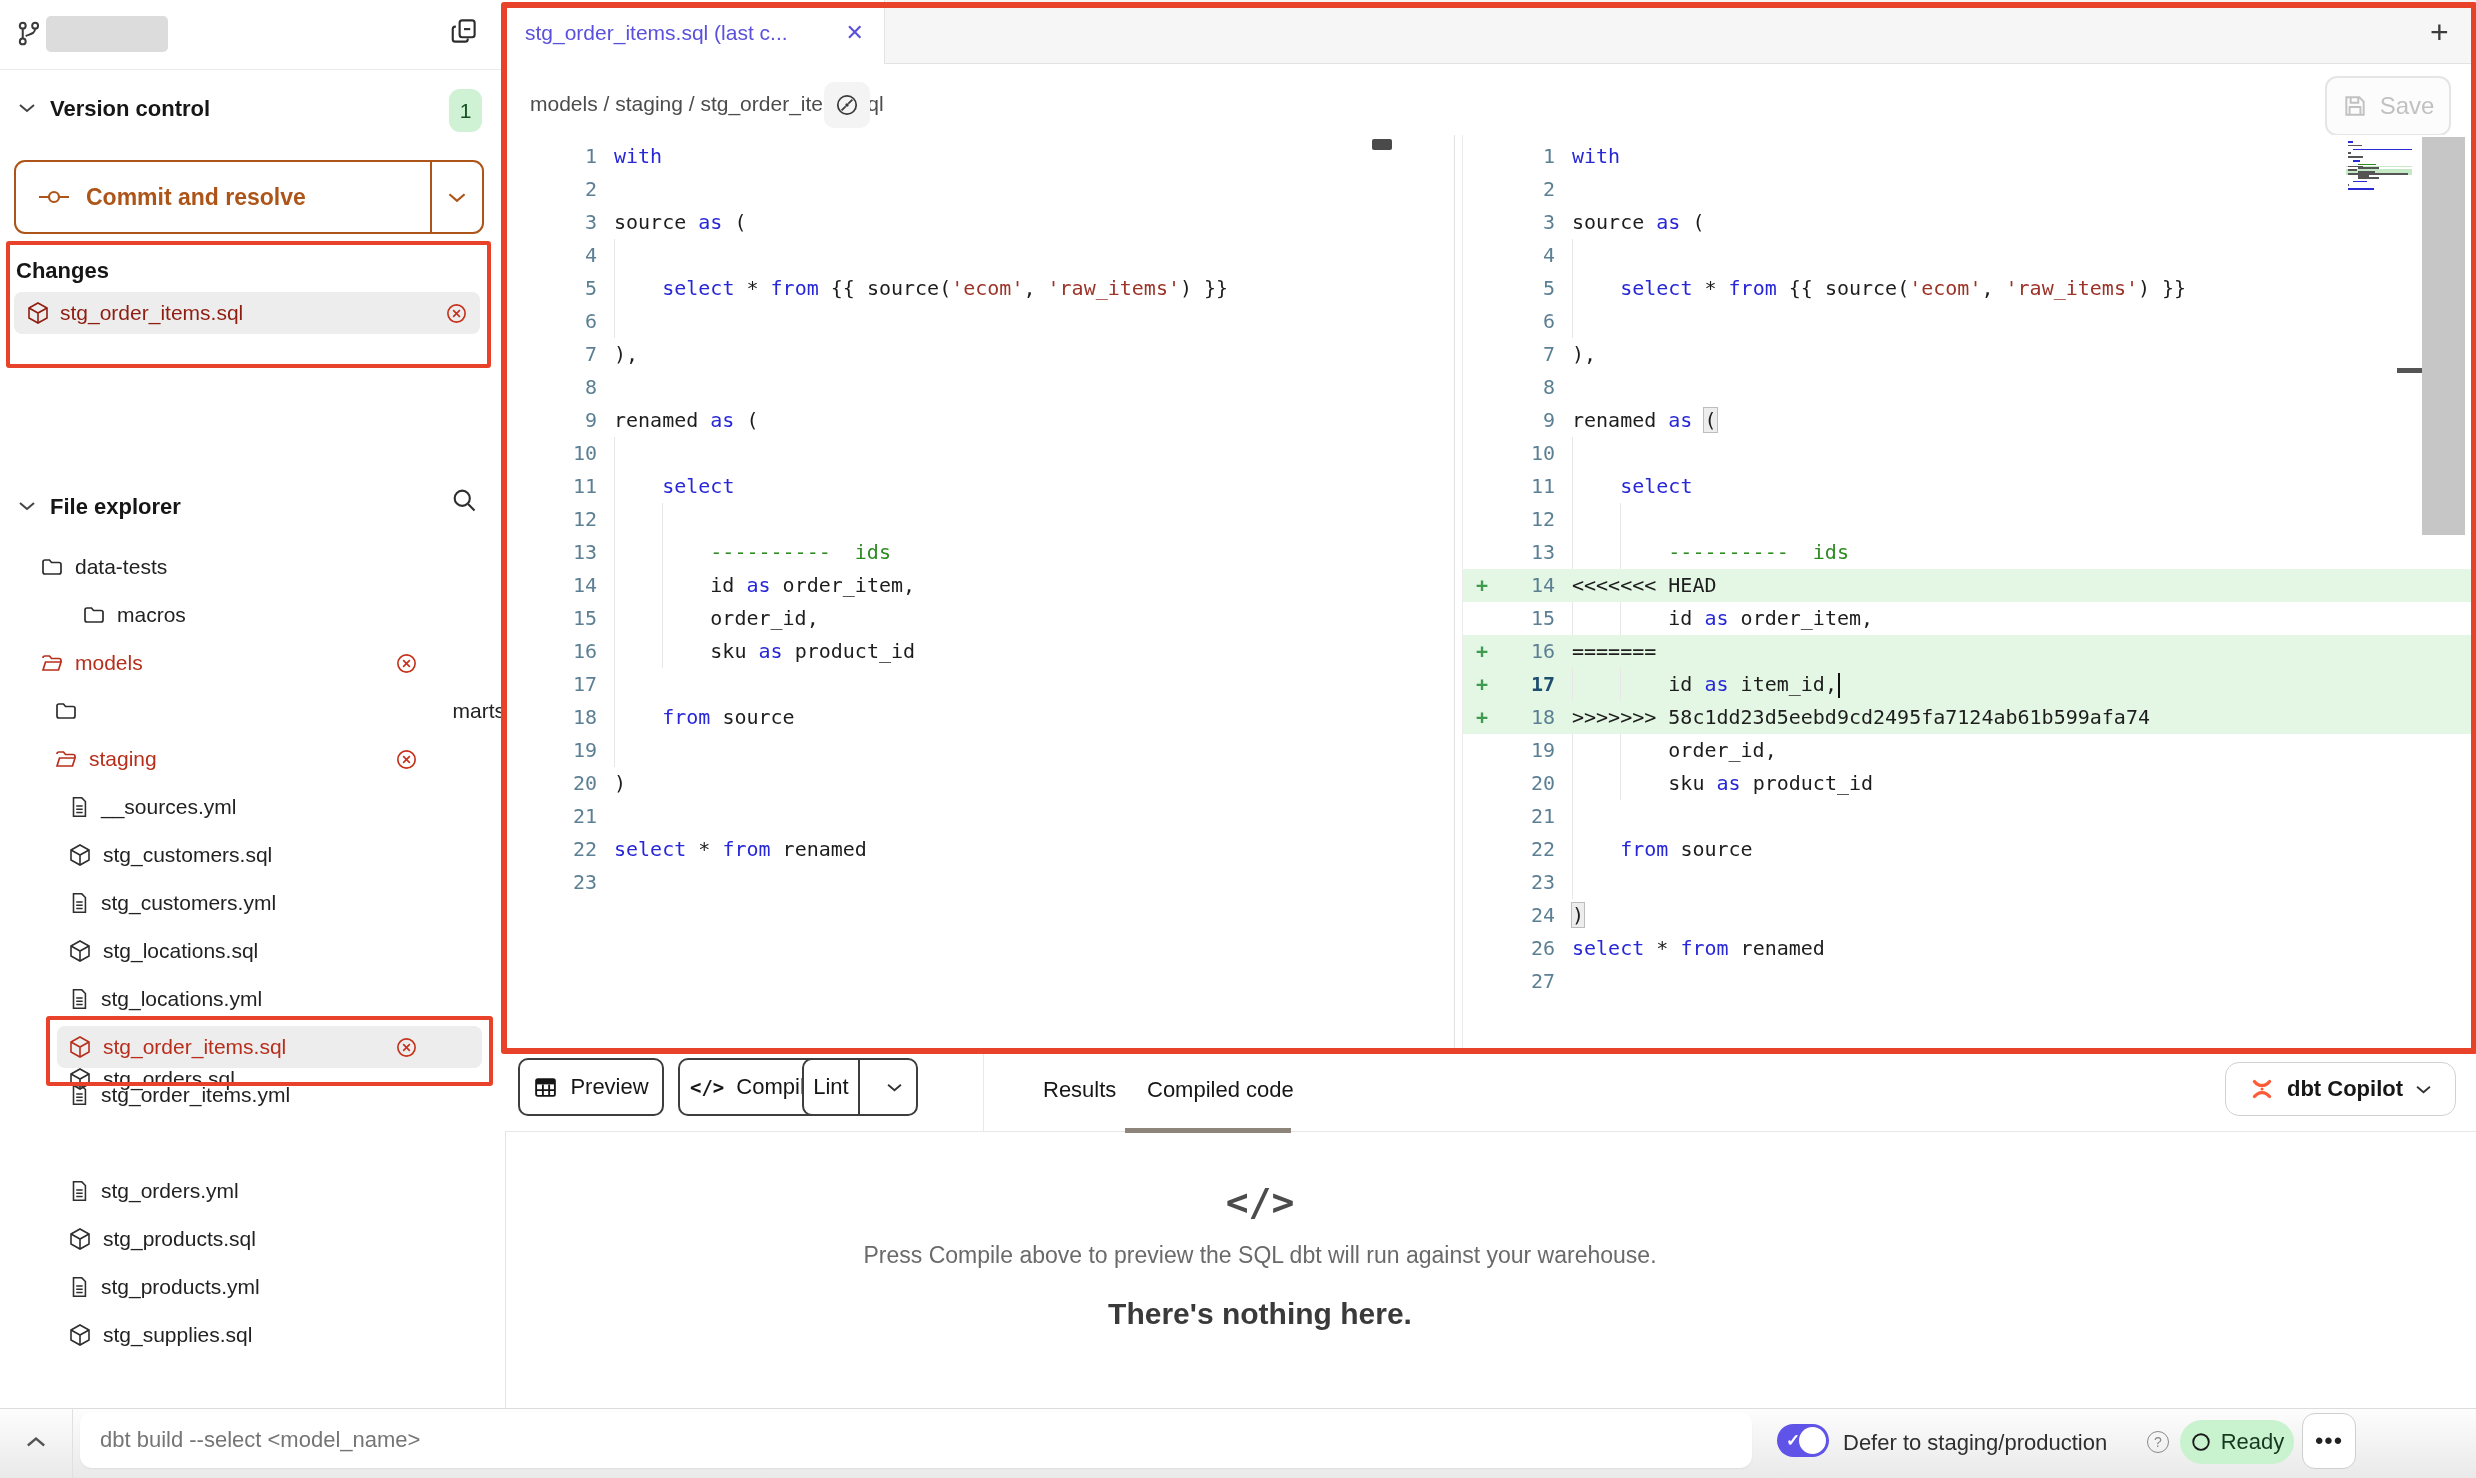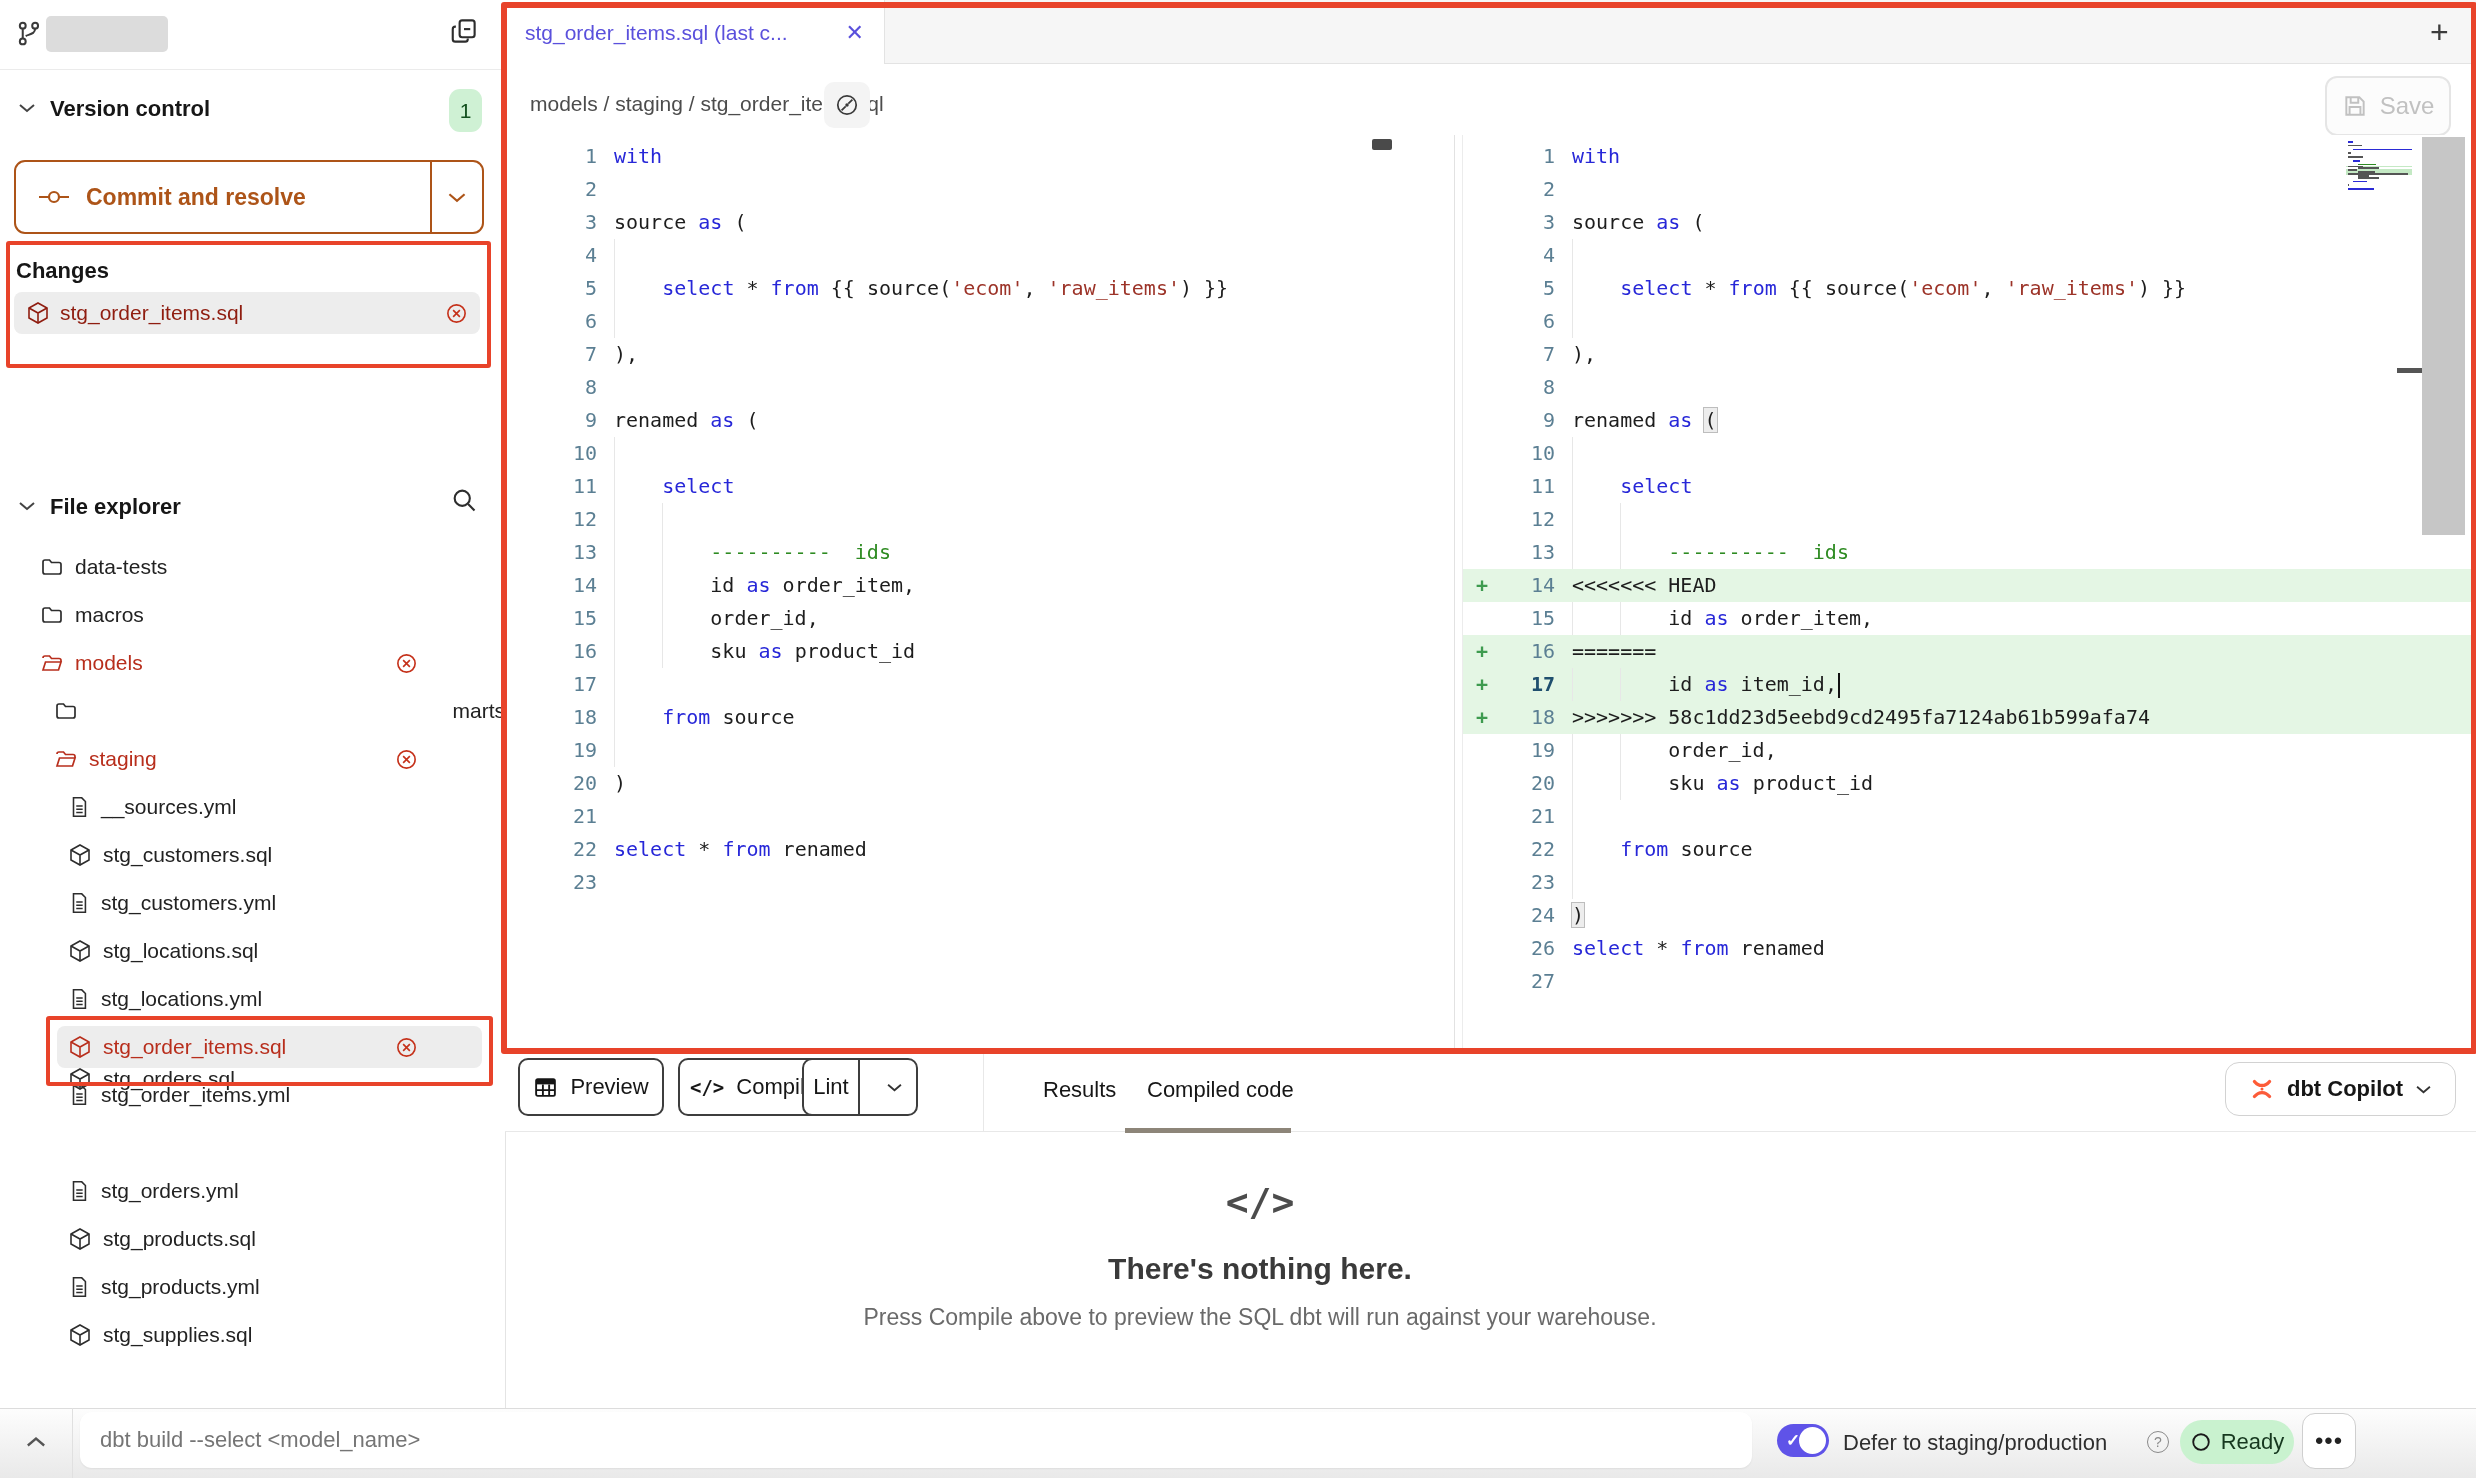--- a/index.html
+++ b/index.html
@@ -200,21 +200,21 @@
 
   <div id="file-tree" class="abs" style="left:0;top:0;">
       <div class="tree-row" style="top: 543px;">
         <span class="ic" style="margin-left: 40px; position: relative;">
           <svg width="24" height="24" viewBox="0 0 24 24" fill="none" stroke="#2d2d2d" stroke-width="1.7">
             <path d="M3 7a2 2 0 0 1 2-2h4.5l2 2.5H19a2 2 0 0 1 2 2V17a2 2 0 0 1-2 2H5a2 2 0 0 1-2-2z"></path>
           </svg>
         </span>
         <span class="nm" style="position: relative;">data-tests</span>
       </div>
-      <div class="tree-row" style="top: 591px;">
+      <div class="tree-row" style="top: 591px; margin-left: 42px;">
         <span class="ic" style="margin-left: 40px; position: relative;">
           <svg width="24" height="24" viewBox="0 0 24 24" fill="none" stroke="#2d2d2d" stroke-width="1.7">
             <path d="M3 7a2 2 0 0 1 2-2h4.5l2 2.5H19a2 2 0 0 1 2 2V17a2 2 0 0 1-2 2H5a2 2 0 0 1-2-2z"></path>
           </svg>
         </span>
         <span class="nm" style="position: relative;">macros</span>
       </div>
       <div class="tree-row mod" style="top: 639px;">
         <span class="ic" style="margin-left: 40px; position: relative;">
           <svg width="24" height="24" viewBox="0 0 24 24" fill="none" stroke="#b82e1c" stroke-width="1.7">
@@ -566,22 +566,22 @@
     </svg>
   </span>
   <span>dbt Copilot</span>
   <svg width="17" height="11" viewBox="0 0 18 12" fill="none" stroke="#333" stroke-width="2">
       <path d="M2 3l7 6 7-6"></path>
     </svg>
 </button>
 
 <div id="empty-state" class="abs">
   <div id="empty-icon">&lt;/&gt;</div>
+  <div id="empty-sub">Press Compile above to preview the SQL dbt will run against your warehouse.</div>
   <div id="empty-title">There's nothing here.</div>
-  <div id="empty-sub">Press Compile above to preview the SQL dbt will run against your warehouse.</div>
 </div>
 
 <div id="statusbar" class="abs"></div>
 <div id="sb-caret" class="abs">
   <svg width="22" height="14" viewBox="0 0 18 12" fill="none" stroke="#555" stroke-width="2">
       <path d="M2 9l7-6 7 6"></path>
     </svg>
 </div>
 <div id="sb-div" class="abs"></div>
 <input id="cmd-input" placeholder="dbt build --select &lt;model_name&gt;" style="">

